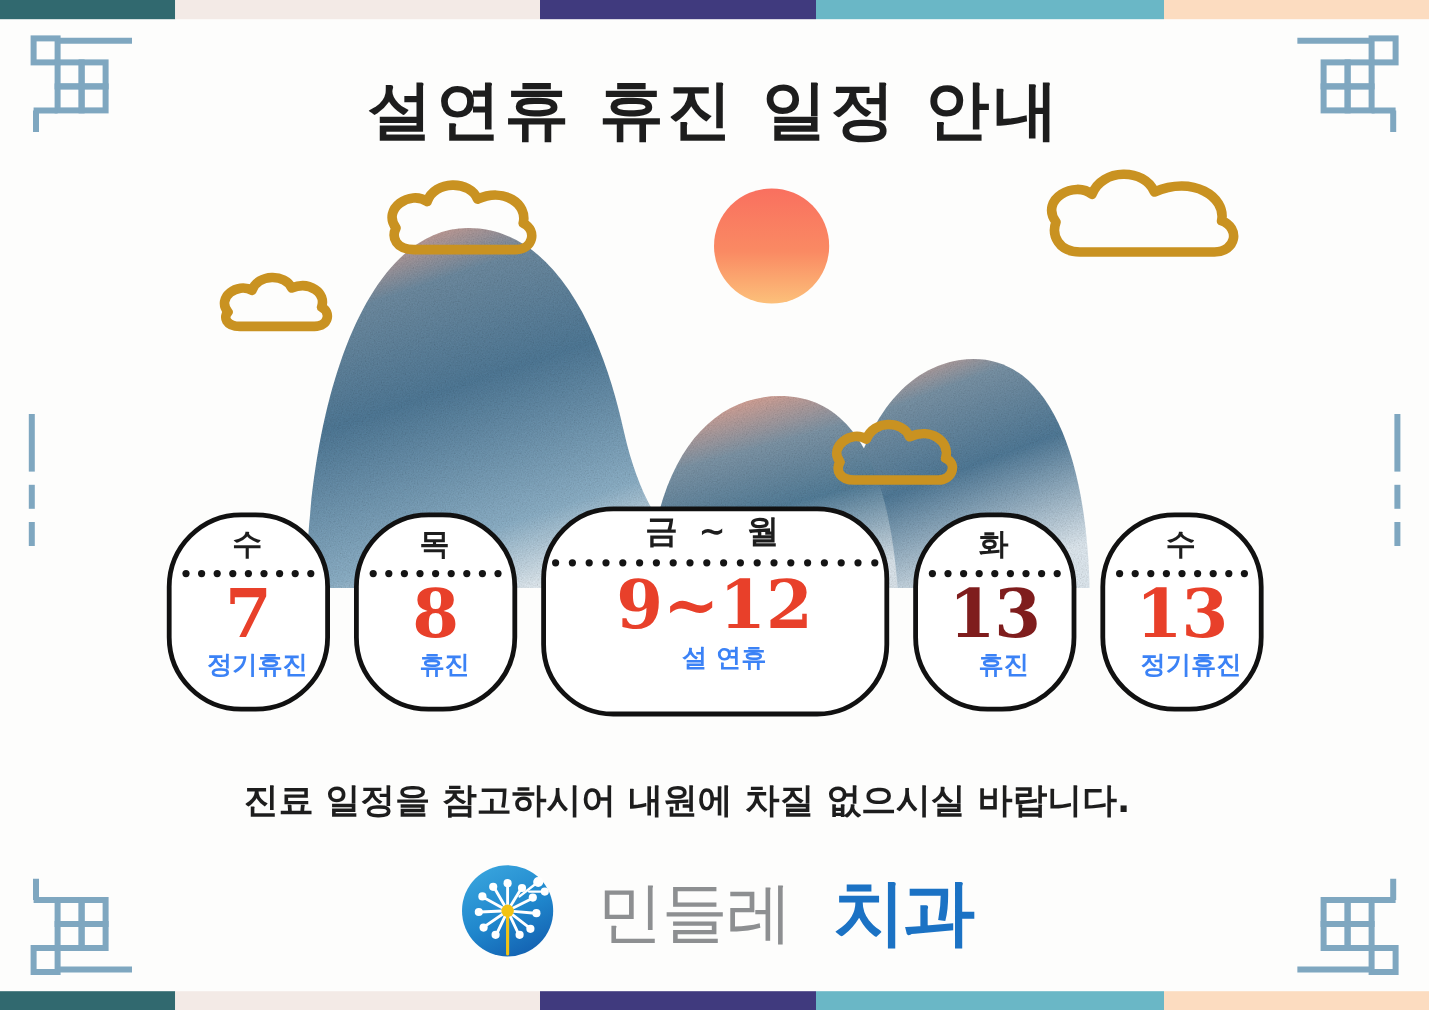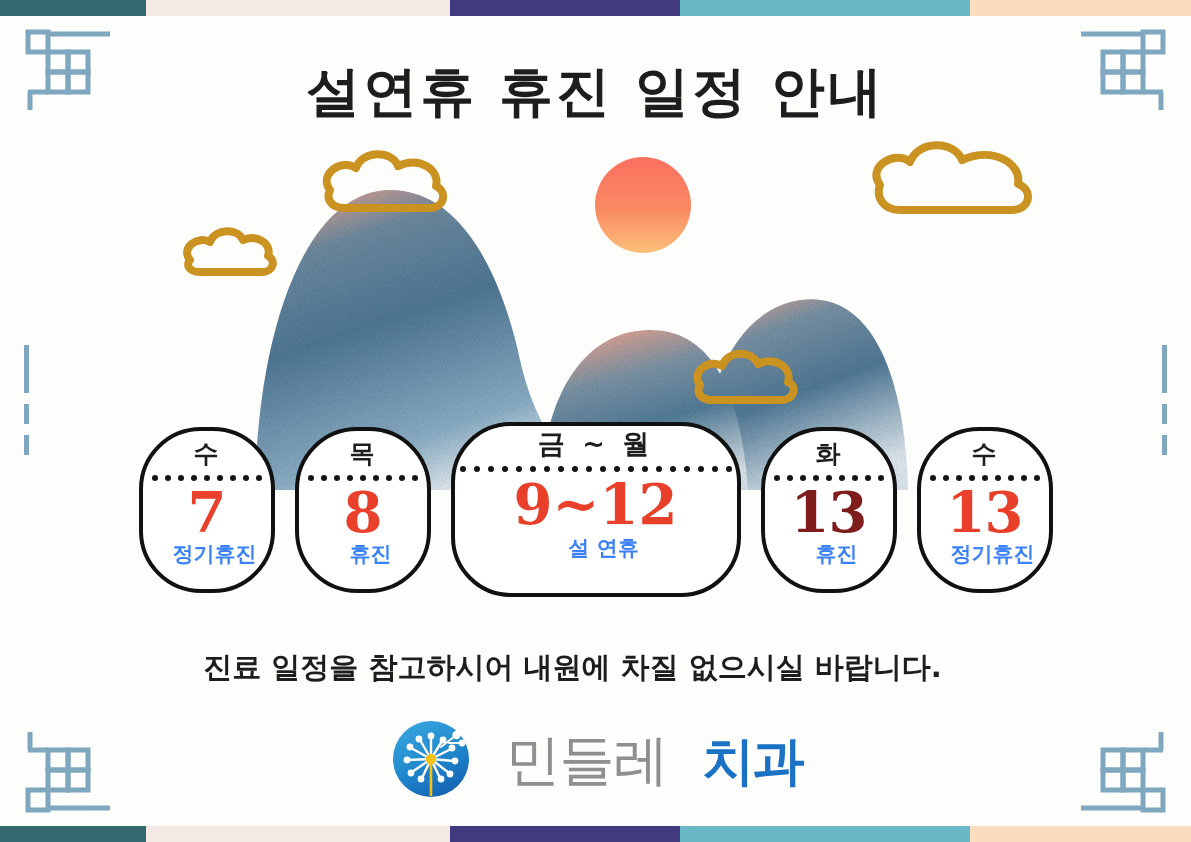--- a/index.html
+++ b/index.html
@@ -180,21 +180,21 @@
     gap: 29px;
   }
   #logo-mark { width: 88px; height: 88px; display: block; }
   .logo-word {
     font-size: 55px;
     font-weight: bold;
     font-family: "DejaVu Sans", sans-serif;
     line-height: 1;
   }
   .logo-word.gray { color: #8d8f91; font-weight: normal; letter-spacing: -1px; }
-  .logo-word.blue { color: #1b72c4; font-size: 52px; letter-spacing: -2px; margin-left: 6px; }
+  .logo-word.blue { color: #1b72c4; font-size: 60px; letter-spacing: -2px; margin-left: 6px; }
 </style>
 </head>
 <body>
 
 <div id="poster">
 
   <div class="colorbar top" id="colorbar-top">
       <span style="background: rgb(49, 105, 111); width: 146px;"></span>
       <span style="background: rgb(243, 234, 230); width: 304px;"></span>
       <span style="background: rgb(64, 58, 126); width: 230px;"></span>

